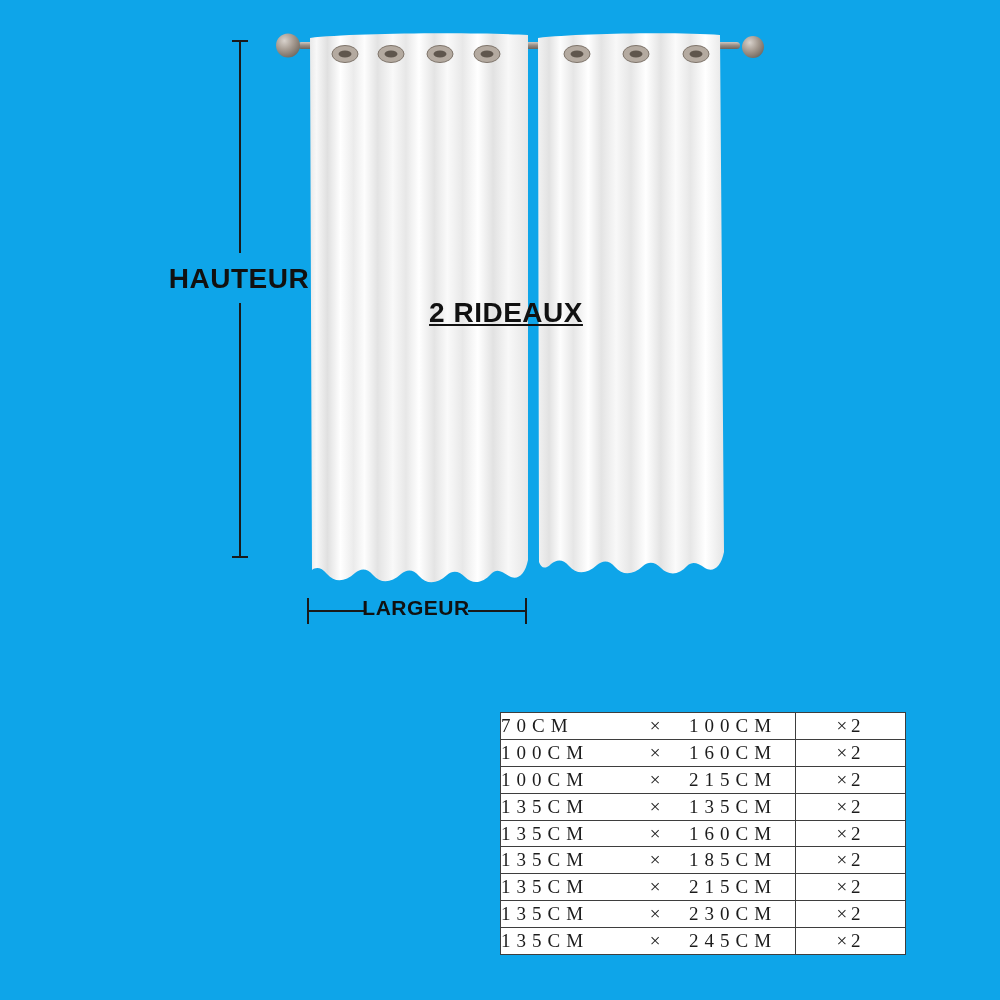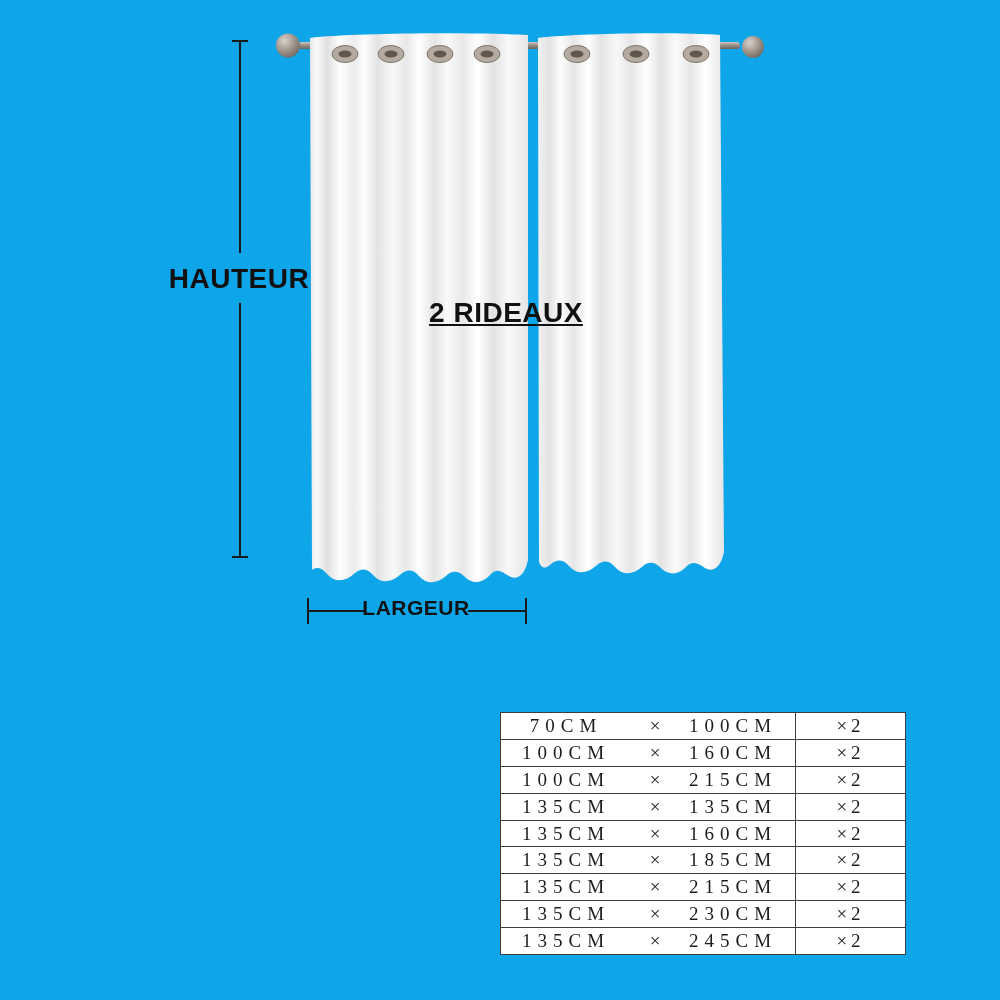--- a/index.html
+++ b/index.html
@@ -39,21 +39,21 @@
   }
   .trow { flex: 1 1 0; display: flex; align-items: stretch; min-height: 0; }
   .trow.bt { border-top: 1.5px solid #3e3e3e; }
   .c-size {
     width: 294px;
     display: flex;
     align-items: center;
     font-size: 19px;
     letter-spacing: 6px;
   }
-  .c-larg  { width: 130px; text-align: center; white-space: nowrap; }
+  .c-larg  { width: 130px; text-align: left; white-space: nowrap; }
   .c-times { width: 48px; text-align: center; letter-spacing: 0; }
   .c-haut  { flex: 1; text-align: left; padding-left: 10px; white-space: nowrap; }
   .c-qty {
     flex: 1;
     border-left: 1.5px solid #3e3e3e;
     display: flex;
     align-items: center;
     justify-content: center;
     font-size: 19px;
     letter-spacing: 4px;

